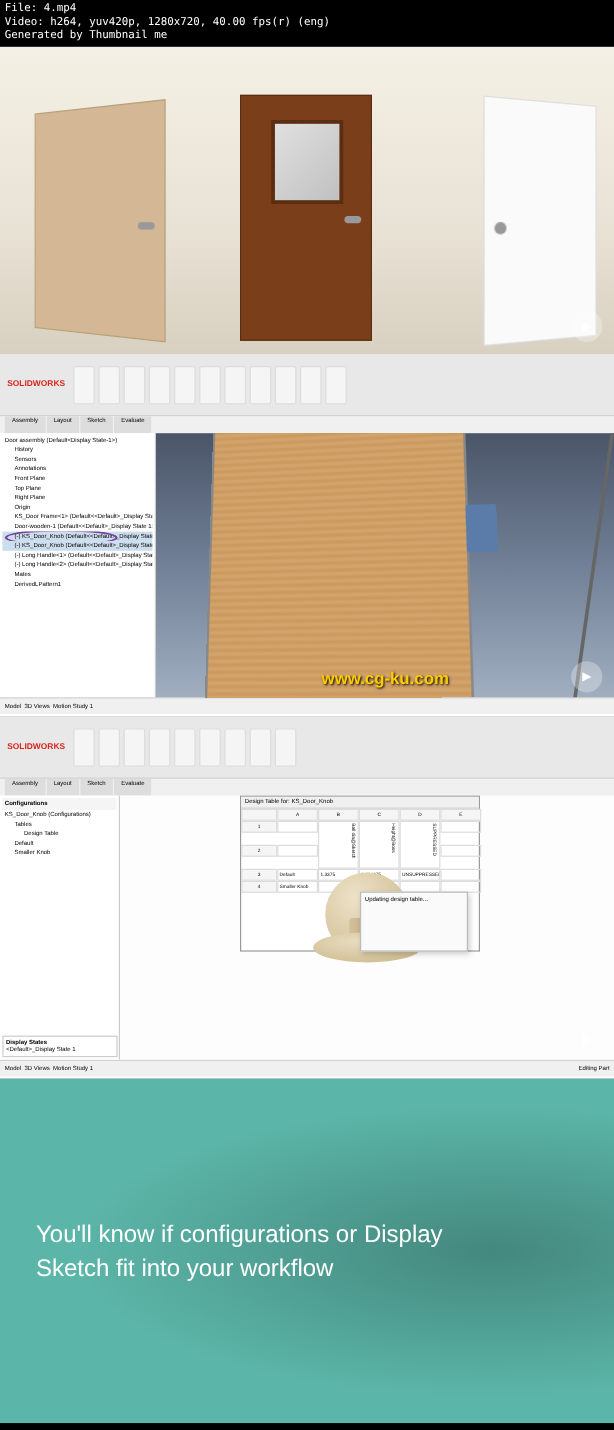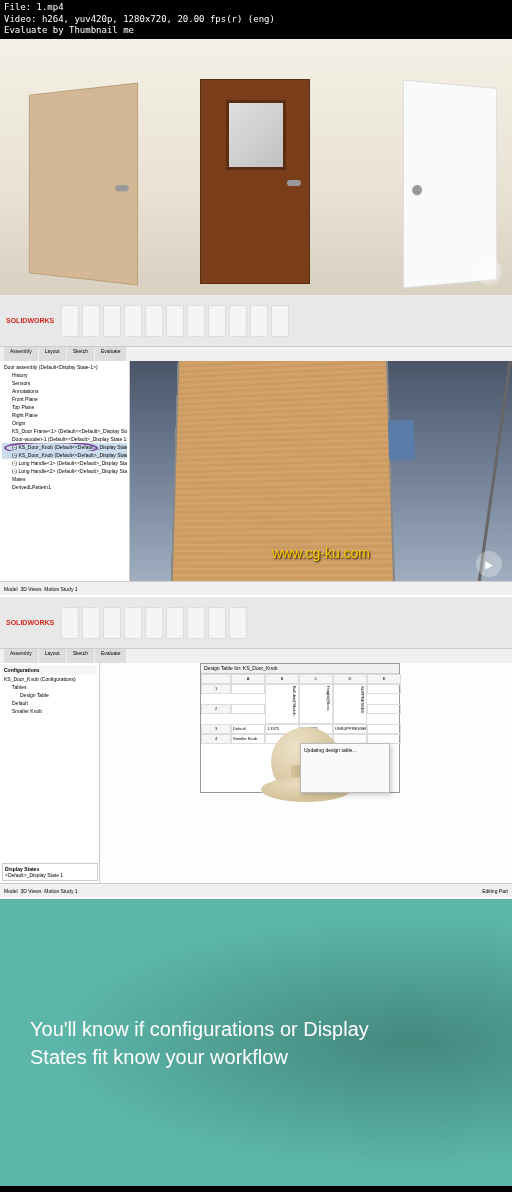--- a/index.html
+++ b/index.html
@@ -152,26 +152,26 @@
     .frame-line {
       position: absolute;
       right: 20px; top: -20px;
       width: 3px; height: 320px;
       background: #666;
       transform: rotate(8deg);
     }
     
     .watermark {
       position: absolute;
-      bottom: 20px;
+      bottom: 8px;
       left: 50%;
       transform: translateX(-50%);
       color: #ffcc00;
       font-size: 14px;
-      font-weight: normal;
+      font-weight: bold;
       text-shadow: 1px 1px 2px #000;
     }
     
     .cad-bottom {
       height: 14px;
       background: #f0f0f0;
       border-top: 1px solid #ccc;
       display: flex;
       font-size: 5px;
       align-items: center;
@@ -309,23 +309,23 @@
       line-height: 1.4;
       position: relative;
       z-index: 1;
       max-width: 350px;
     }
   </style>
 </head>
 <body>
 
 <div class="metadata">
-  <div>File: 1.mp4</div>
-  <div>Video: h264, yuv420p, 1280x720, 20.00 fps(r) (eng)</div>
-  <div>Evaluate by Thumbnail me</div>
+  <div>File: 4.mp4</div>
+  <div>Video: h264, yuv420p, 1280x720, 40.00 fps(r) (eng)</div>
+  <div>Generated by Thumbnail me</div>
 </div>
 
 <div class="render-panel">
   <div class="door door1">
     <div class="door-handle"></div>
   </div>
   <div class="door door2">
     <div class="door2-window"></div>
     <div class="door-handle"></div>
   </div>
@@ -479,15 +479,15 @@
     <span>3D Views</span>&nbsp;&nbsp;
     <span>Motion Study 1</span>
     <span style="margin-left:auto">Editing Part</span>
   </div>
   <div class="play-btn" style="bottom:20px">
     <span>▶</span>
   </div>
 </div>
 
 <div class="outro-panel">
-  <div class="outro-text">You'll know if configurations or Display States fit know your workflow</div>
+  <div class="outro-text">You'll know if configurations or Display Sketch fit into your workflow</div>
 
 </div>
 
 </body></html>

